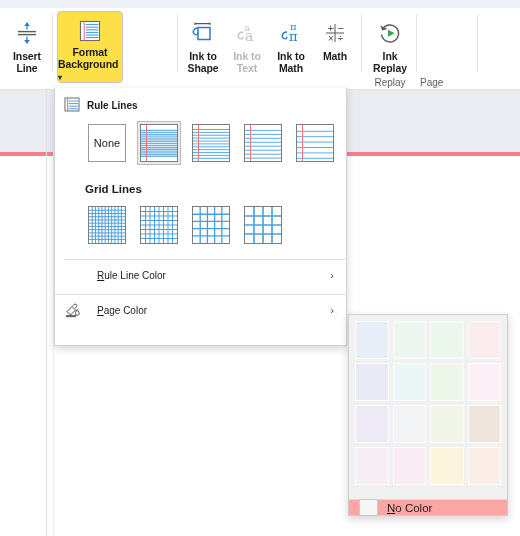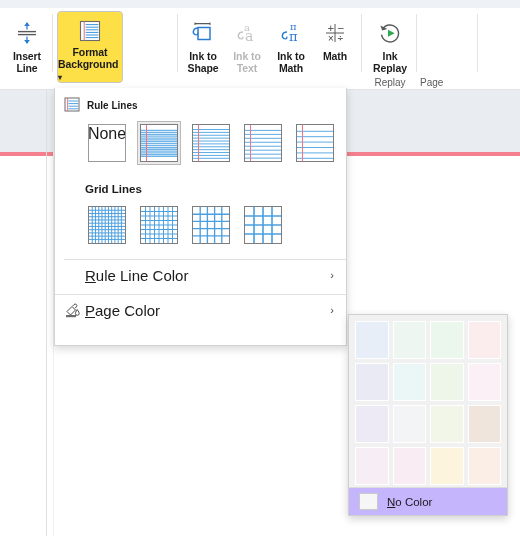--- a/index.html
+++ b/index.html
@@ -101,55 +101,55 @@
   .thumb{
     width:44px;height:44px;box-sizing:border-box;
     border:1px solid #fff;padding:2px;cursor:default;position:relative;
   }
   .thumb.sel{border:1px solid #b9b9b9;background:#eceaea;}
   .thumb .inner{
     width:100%;height:100%;box-sizing:border-box;
     border:1px solid #7d7d7d;background:#fff;position:relative;overflow:hidden;
   }
   .thumb.none-tb .inner{
-    display:flex;align-items:flex-start;justify-content:center;
-    border:1px solid #9a9a9a;font-size:16px;color:#1b1b1b;
+    display:flex;align-items:center;justify-content:center;
+    border:1px solid #9a9a9a;font-size:11px;color:#1b1b1b;
   }
   .margin-line{
     position:absolute;left:5px;top:0;width:1.4px;height:100%;background:#f0737f;
   }
   .menu-sep{height:1px;background:#e1e1e1;margin:4px 0 0 9px;}
   .mitem{
     height:30px;display:flex;align-items:center;
     padding-left:9px;cursor:default;position:relative;
   }
   .mitem .micon{width:21px;display:flex;justify-content:flex-start;align-items:center;}
-  .mitem .mlabel{font-size:15px;color:#1b1b1b;}
+  .mitem .mlabel{font-size:10px;color:#1b1b1b;margin-left:12px;}
   .mitem .marrow{
     position:absolute;right:12px;font-size:11px;color:#444;
   }
   .acc{text-decoration:underline;}
 
   
   #color-flyout{
     position:absolute;left:348px;top:314px;width:160px;height:202px;
     background:#f1f1f1;border:1px solid #cfcfcf;
     box-shadow:0 3px 8px rgba(0,0,0,.18);
     box-sizing:border-box;padding:6px 6px 0 6px;
   }
   #swatch-grid{
     display:grid;grid-template-columns:repeat(4,1fr);
     gap:4px;background:#f1f1f1;
   }
   .swatch{
     height:38px;border:1px solid #ffffff;box-sizing:border-box;cursor:default;
   }
   #nocolor-row{
-    position:absolute;left:0;bottom:0;width:100%;height:28px;
-    border-top:1px solid #dcdcdc;background:#c4b5fd;
+    position:absolute;left:0;bottom:0;width:100%;height:16px;
+    border-top:1px solid #dcdcdc;background:#fca5a5;
     display:flex;align-items:center;padding-left:10px;box-sizing:border-box;
     cursor:default;
   }
   #nocolor-chip{
     width:17px;height:15px;background:#f6f6f6;border:1px solid #c9c9c9;
     margin-right:9px;
   }
   #nocolor-label{font-size:11.5px;color:#1b1b1b;}
 </style>
 </head>

